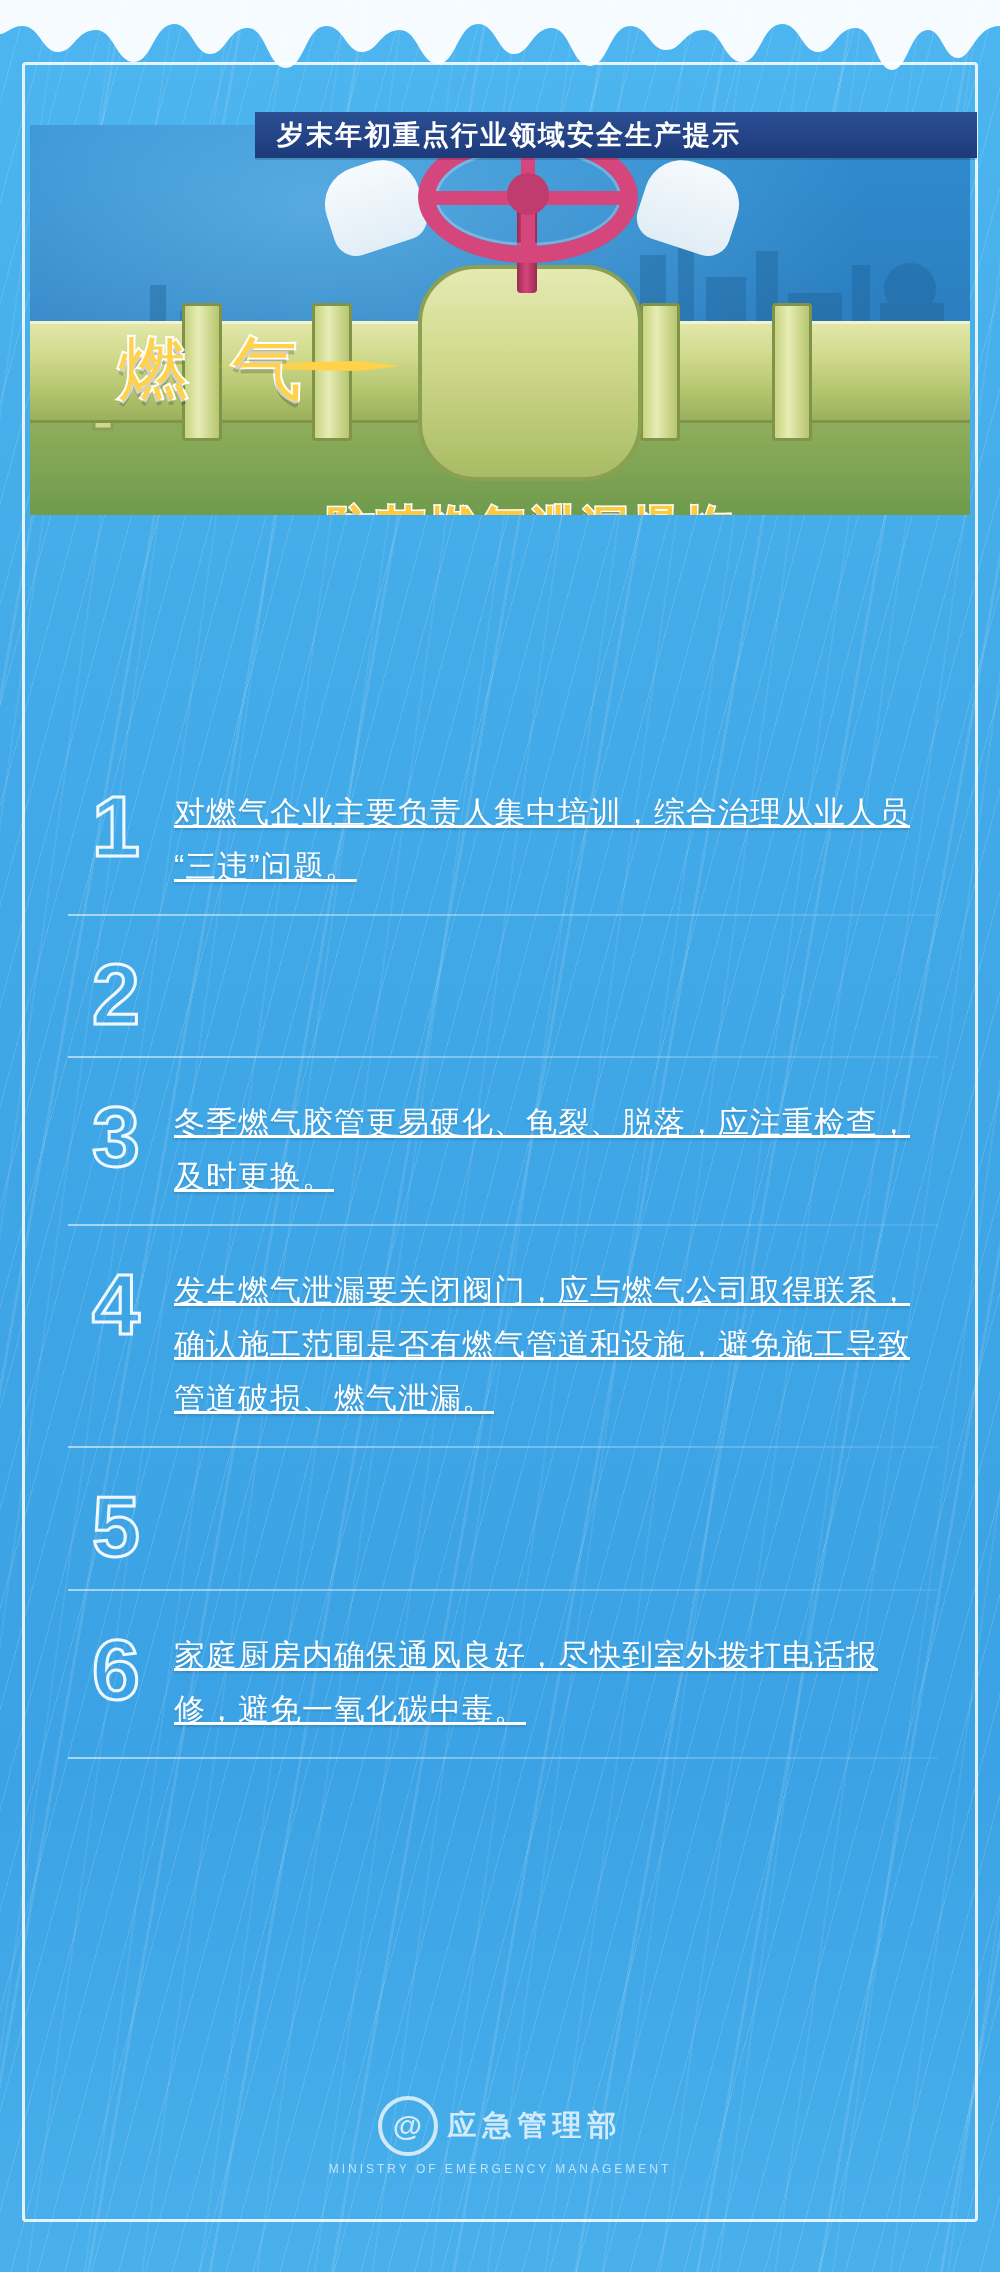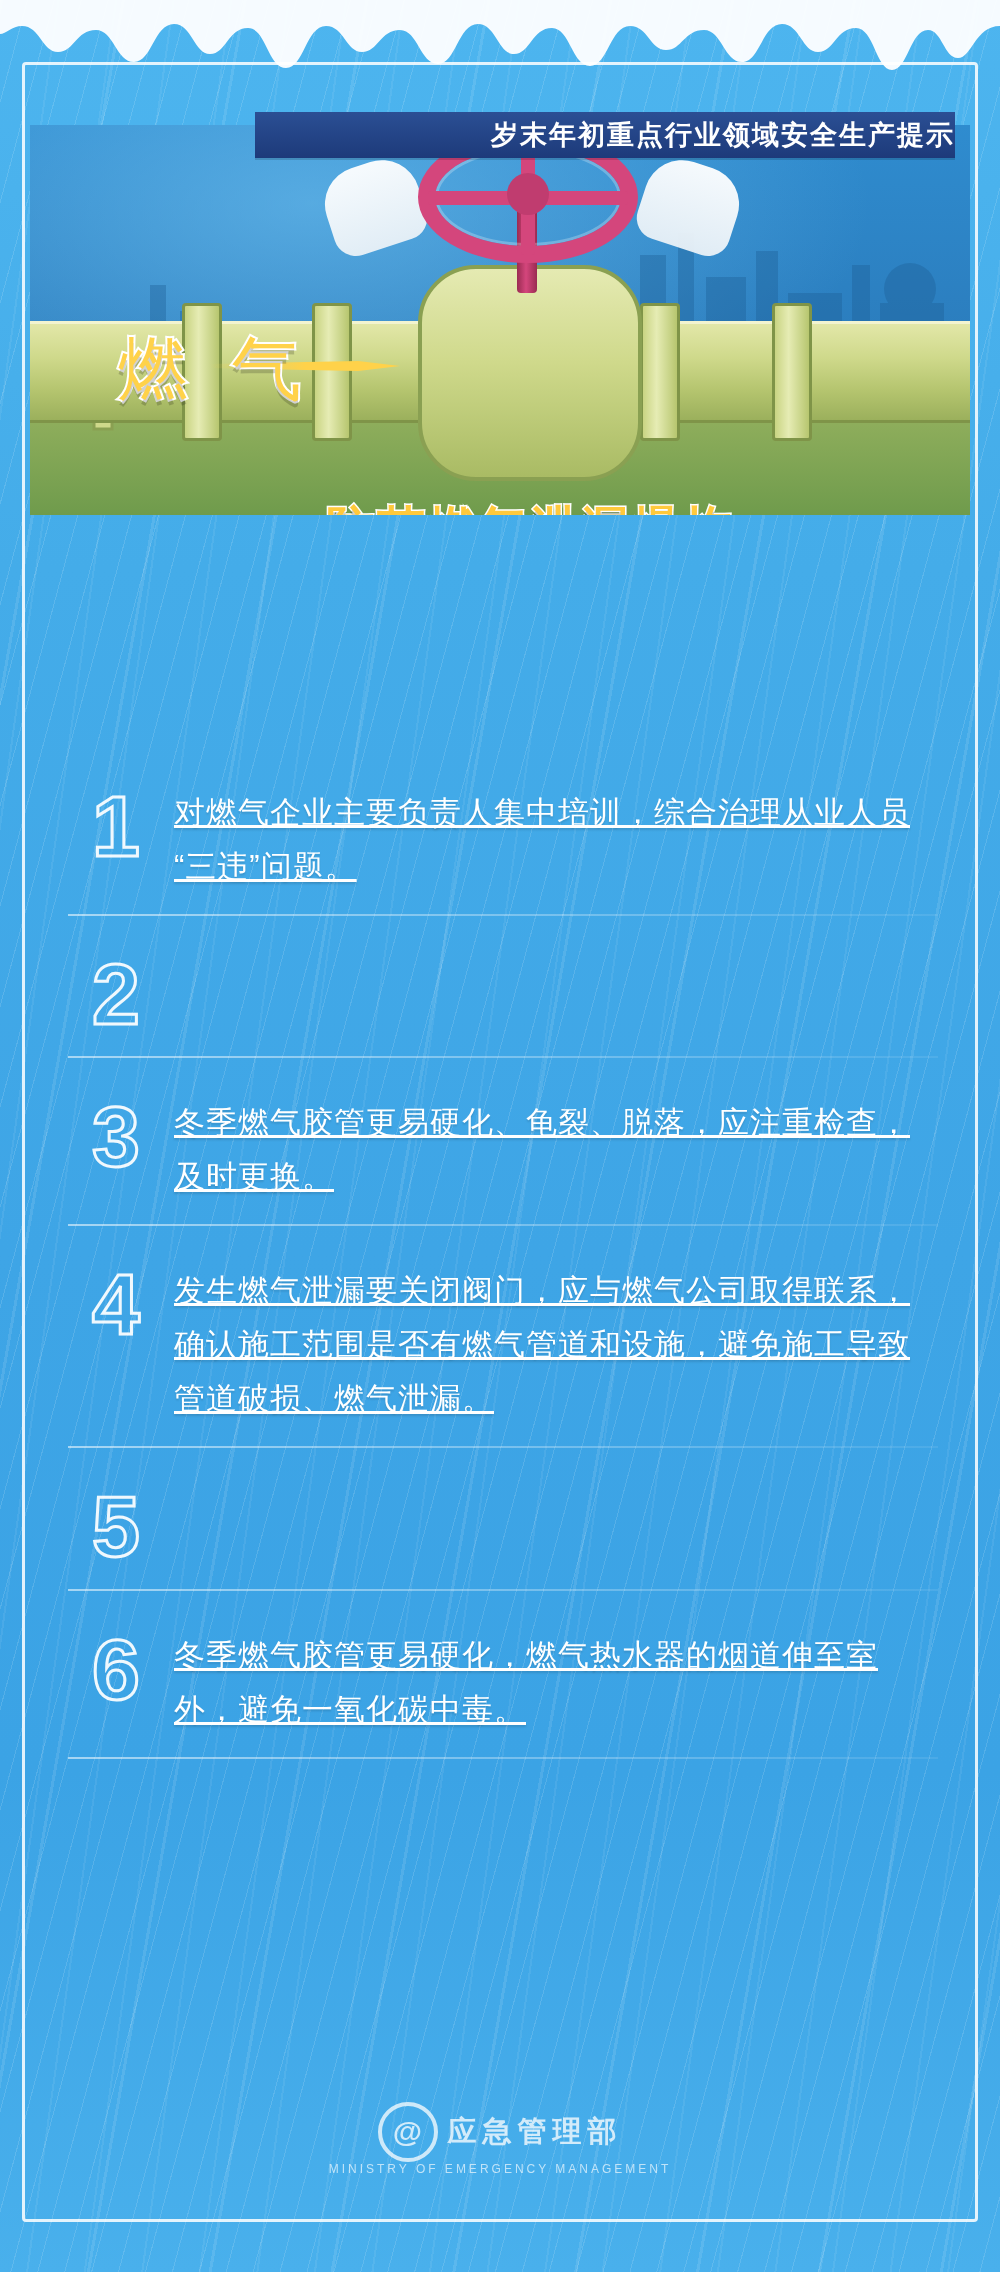--- a/index.html
+++ b/index.html
@@ -76,22 +76,23 @@
   
   .ribbon {
     position: absolute;
     top: 112px;
     left: 255px;
     width: 700px;
     height: 46px;
     background: linear-gradient(180deg, #2b4f94 0%, #1d3a7a 100%);
     display: flex;
     align-items: center;
-    justify-content: flex-end;
+    justify-content: flex-start;
     box-shadow: 0 2px 0 rgba(0,0,0,0.15);
+    padding-left: 22px;
   }
   .ribbon-text {
     color: #ffffff;
     font-size: 27px;
     font-weight: bold;
     letter-spacing: 2px;
     white-space: nowrap;
   }
 
   
@@ -317,20 +318,21 @@
     font-size: 30px;
     font-weight: bold;
   }
   .footer-cn {
     color: rgba(255,255,255,0.93);
     font-size: 29px;
     font-weight: bold;
     letter-spacing: 6px;
   }
   .footer-en {
+    margin-top: 6px;
     color: rgba(255,255,255,0.8);
     font-size: 12px;
     letter-spacing: 3px;
   }
 </style>
 </head>
 <body>
 
 <div class="poster">
 
@@ -429,21 +431,21 @@
       <div class="tip-num">4</div>
       <div class="tip-text">发生燃气泄漏要关闭阀门，应与燃气公司取得联系，确认施工范围是否有燃气管道和设施，避免施工导致管道破损、燃气泄漏。</div>
     </div>
 
     <div class="tip">
       <div class="tip-num">5</div>
     </div>
 
     <div class="tip">
       <div class="tip-num">6</div>
-      <div class="tip-text">冬季燃气胶管更易硬化，燃气热水器的烟道伸至室外，避免一氧化碳中毒。</div>
+      <div class="tip-text">家庭厨房内确保通风良好，尽快到室外拨打电话报修，避免一氧化碳中毒。</div>
     </div>
 
   </div>
 
   <div class="footer">
     <div class="footer-row">
       <span class="at-circle">@</span>
       <span class="footer-cn">应急管理部</span>
     </div>
     <div class="footer-en">MINISTRY OF EMERGENCY MANAGEMENT</div>

